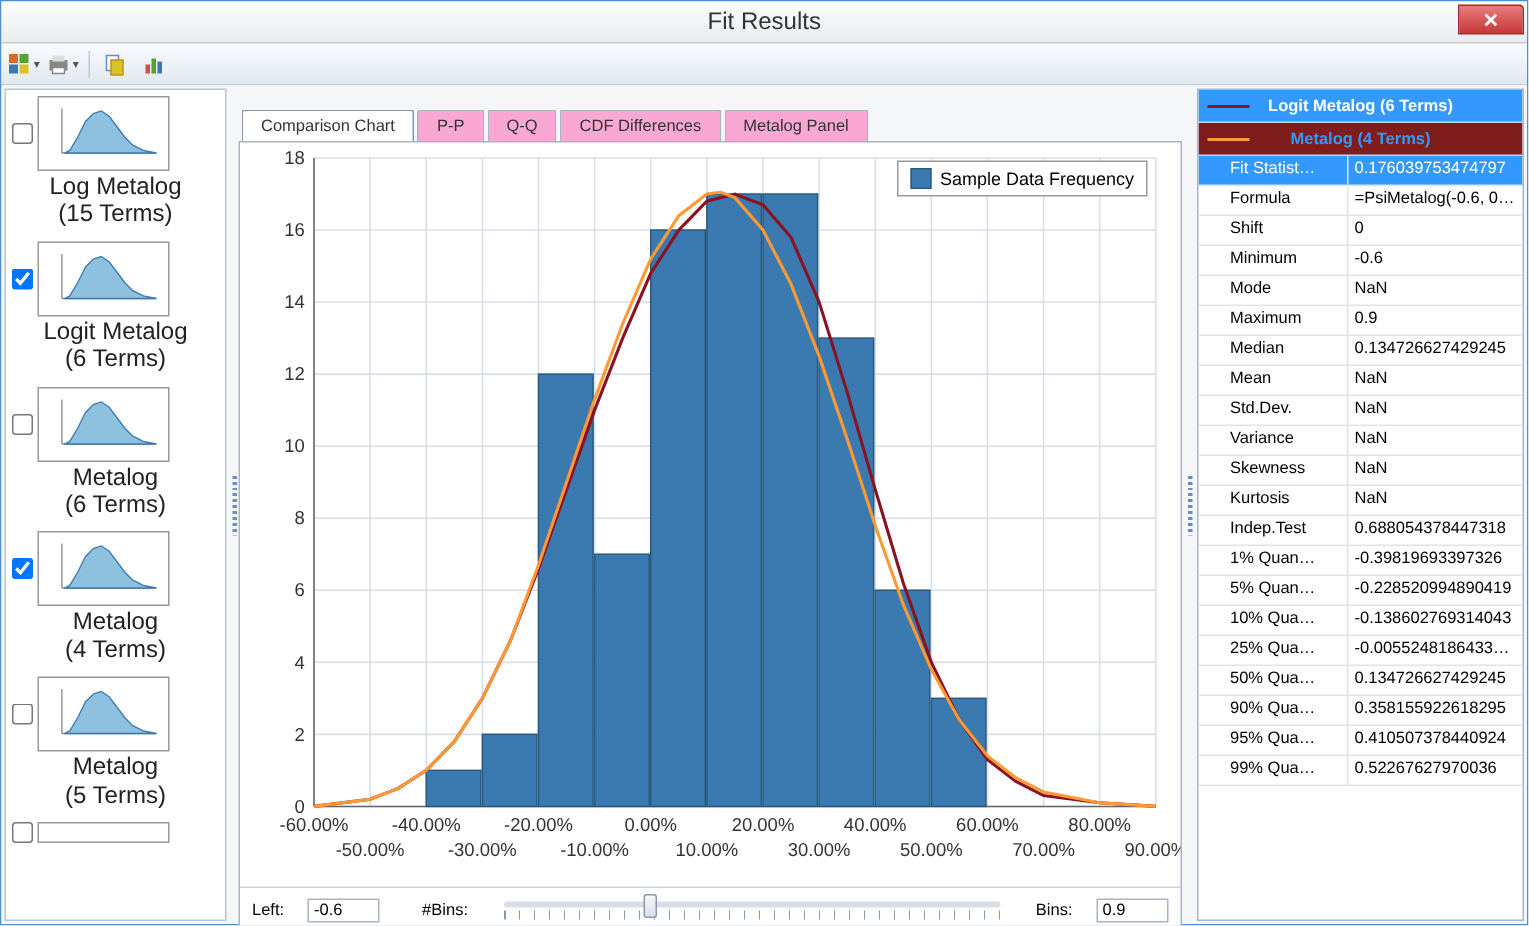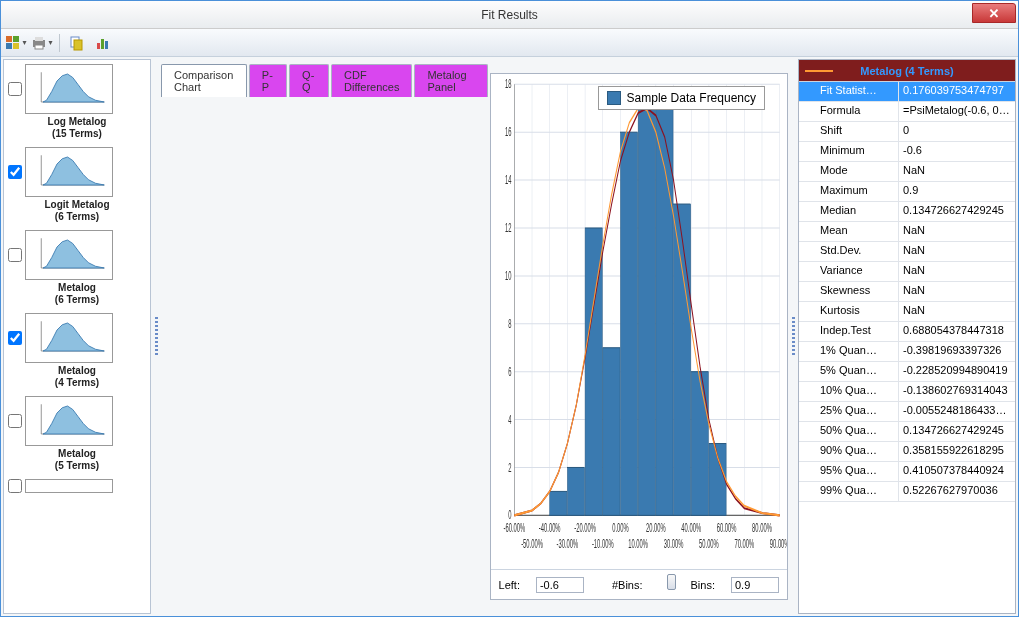--- a/index.html
+++ b/index.html
@@ -23,21 +23,21 @@
     background: linear-gradient(#fdfdfd, #e9ecef);
     border-bottom: 1px solid #ccc;
     display: flex;
     align-items: center;
     position: relative;
   }
   .titlebar .title {
     position: absolute;
     left: 50%;
     transform: translateX(-50%);
-    font-size: 12px;
+    font-size: 16px;
     color: #333;
   }
   .titlebar .close-btn {
     position: absolute;
     right: 2px;
     top: 2px;
     width: 44px;
     height: 20px;
     background: linear-gradient(#e97c7c, #c83838);
     border: 1px solid #a82828;
@@ -114,58 +114,57 @@
     background: #fff;
     position: relative;
     display:flex;
     align-items:flex-end;
     justify-content:center;
     padding: 4px 6px 6px 10px;
   }
   .thumb-box svg { width:100%; height:100%; }
   .thumb-label {
     text-align: center;
-    font-size: 10px;
+    font-size: 16px;
     color: #222;
     margin-top: 2px;
     line-height: 1.15;
-    font-weight: bold;
   }
   .splitter-v {
     width: 6px;
     background: transparent;
     cursor: ew-resize;
     display:flex;
     align-items:center;
     justify-content:center;
   }
   .splitter-v::before {
     content:"";
     width:3px; height:40px;
     background: repeating-linear-gradient(to bottom,#6a8cc8 0 2px,transparent 2px 4px);
   }
   .center-panel {
     flex: 1;
     display: flex;
-    flex-direction: row;
+    flex-direction: column;
     margin: 16px 0;
     min-width: 0;
   }
   .tabs {
     display: flex;
     gap: 0;
     padding-left: 2px;
     height: 24px;
     align-items: flex-end;
   }
   .tab {
     padding: 4px 12px;
     border: 1px solid #aab4c4;
     border-bottom: none;
-    background: #d946ef;
+    background: #f9a8d4;
     font-size: 11px;
     color: #333;
     border-radius: 2px 2px 0 0;
     margin-right: 2px;
   }
   .tab.active {
     background: #fff;
     border-color: #8898ac;
   }
   .chart-container {
@@ -483,20 +482,24 @@
           </div>
           <span>Bins:</span>
           <input type="text" value="0.9" style="">
         </div>
       </div>
     </div>
 
     <div class="splitter-v"></div>
 
     <div class="right-panel">
+      <div class="right-head1">
+        <div class="swatch"></div>
+        <span>Logit Metalog (6 Terms)</span>
+      </div>
       <div class="right-head2">
         <div class="swatch"></div>
         <span>Metalog (4 Terms)</span>
       </div>
       <div class="stat-table" id="stat-table">
           <div class="stat-row selected">
             <div class="stat-label">Fit Statistic (AD)</div>
             <div class="stat-val">0.176039753474797</div>
           </div>
           <div class="stat-row">

